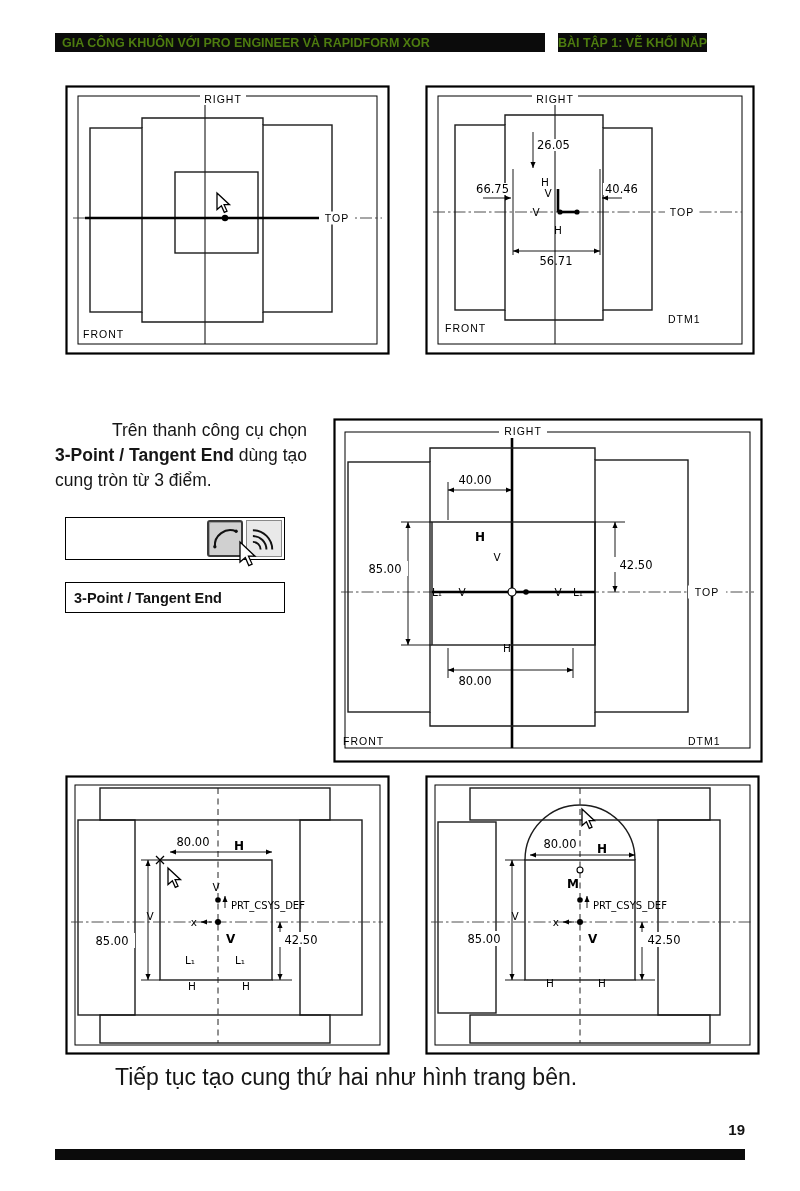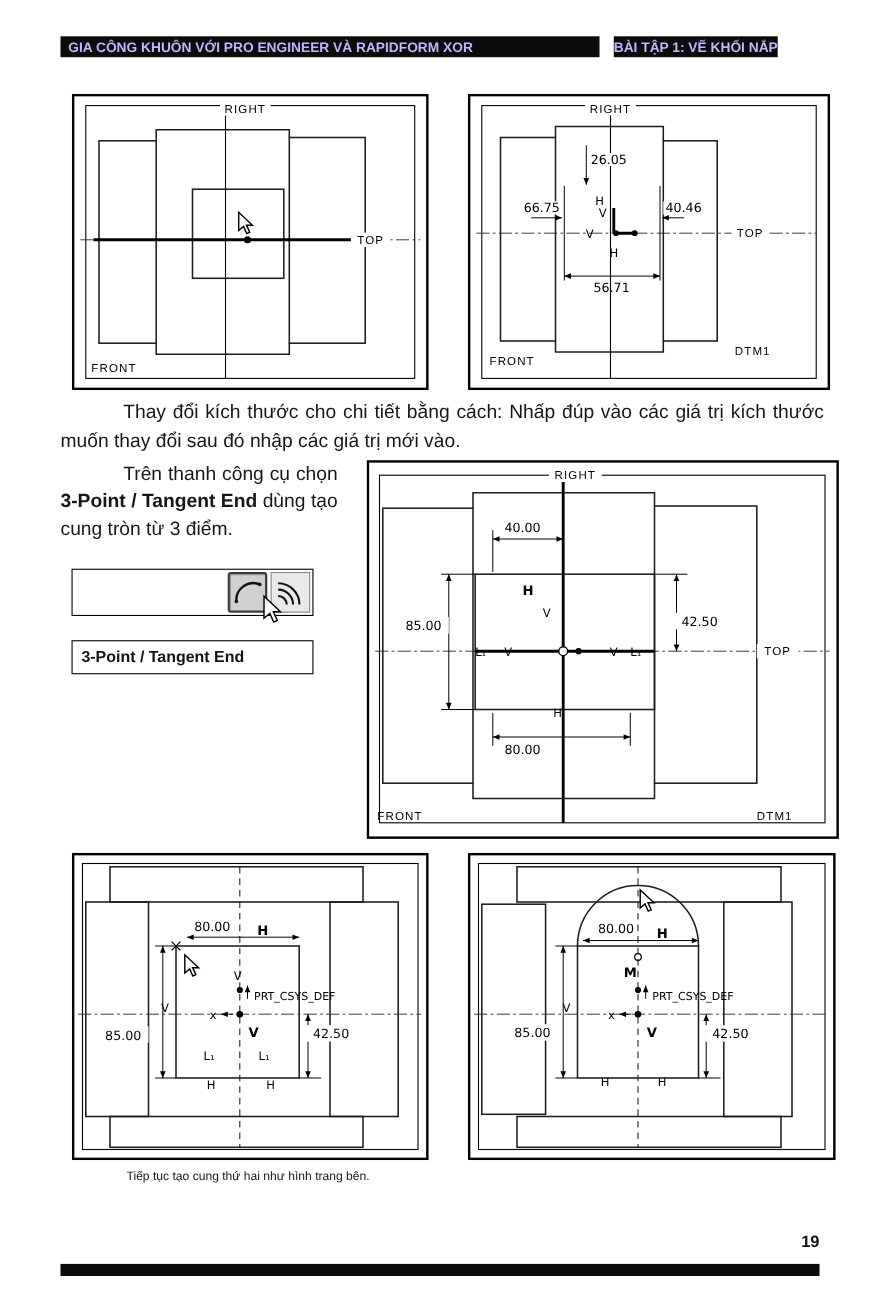--- a/index.html
+++ b/index.html
@@ -1,27 +1,27 @@
 <!DOCTYPE html>
 <html><head>
 <meta charset="utf-8">
 <style>
   *{margin:0;padding:0;box-sizing:border-box}
   html,body{background:#8a8a8a}
   .page{position:relative;width:800px;height:1191px;margin:0 auto;background:#ffffff;
         font-family:"Liberation Sans","DejaVu Sans",sans-serif;color:#121212;overflow:hidden}
-  .hbar{position:absolute;background:#0b0b0b;color:#c4b5fd;height:19px;display:flex;align-items:center;
+  .hbar{position:absolute;background:#0b0b0b;color:#4d7c0f;height:19px;display:flex;align-items:center;
         font-weight:bold;font-size:12.5px;white-space:nowrap}
   .hbar-left{left:55px;top:33px;width:490px;padding-left:7px}
   .hbar-right{left:558px;top:33px;width:149px;justify-content:center}
   .para{position:absolute;font-size:17.5px;line-height:25.5px;text-align:justify;color:#161616}
   .p1{left:55px;top:362px;width:694px;text-indent:57px}
   .p2{left:55px;top:418px;width:252px;text-indent:57px;line-height:24.8px}
   .p3{left:55px;top:630px;width:256px;text-indent:57px}
-  .caption{position:absolute;left:115px;top:1064px;font-size:11px;color:#161616}
+  .caption{position:absolute;left:115px;top:1064px;font-size:23px;color:#161616}
   .pagenum{position:absolute;left:690px;top:1121px;width:55px;text-align:right;font-weight:bold;font-size:15px}
   .footbar{position:absolute;left:55px;top:1149px;width:690px;height:11px;background:#0b0b0b}
   .fig{position:absolute}
   svg text{fill:#000}
   .border2{fill:none;stroke:#000;stroke-width:2.2}
   .thin{fill:none;stroke:#000;stroke-width:1}
   .bold{fill:none;stroke:#000;stroke-width:2.6}
   .cline{fill:none;stroke:#3a3a3a;stroke-width:.9;stroke-dasharray:12 3 2.5 3}
   .dashl{fill:none;stroke:#222;stroke-width:1;stroke-dasharray:6 4.5}
   .datum{font-size:10.5px;letter-spacing:1px}
@@ -120,21 +120,20 @@
     <text x="111" y="131" class="con" text-anchor="middle">V</text>
     <text x="133" y="149" class="con" text-anchor="middle">H</text>
     <rect x="107" y="7" width="46" height="13" fill="#fff"></rect>
     <text x="130" y="17.5" class="datum" text-anchor="middle">RIGHT</text>
     <rect x="240" y="120.5" width="34" height="13" fill="#fff"></rect>
     <text x="257" y="130.5" class="datum" text-anchor="middle">TOP</text>
     <text x="20" y="247" class="datum">FRONT</text>
     <text x="243" y="238" class="datum">DTM1</text>
   </svg>
 
-  <p class="para p1">Thay đổi kích thước cho chi tiết bằng cách: Nhấp đúp vào các giá trị kích thước muốn thay đổi sau đó nhập các giá trị mới vào.</p>
 
   <p class="para p2"><span>Trên thanh công cụ chọn </span><b>3-Point / Tangent End</b><span> dùng tạo cung tròn từ 3 điểm.</span></p>
 
   <div class="tb-box">
     <button class="tb-btn pressed" style="left:141px">
       <svg width="29" height="30" viewBox="0 0 30 30">
         <path d="M4 23 A16 16 0 0 1 26 7" fill="none" stroke="#111" stroke-width="2.2"></path>
         <circle cx="4" cy="23" r="1.7" fill="#111"></circle>
         <circle cx="26" cy="7" r="1.7" fill="#111"></circle>
       </svg>

